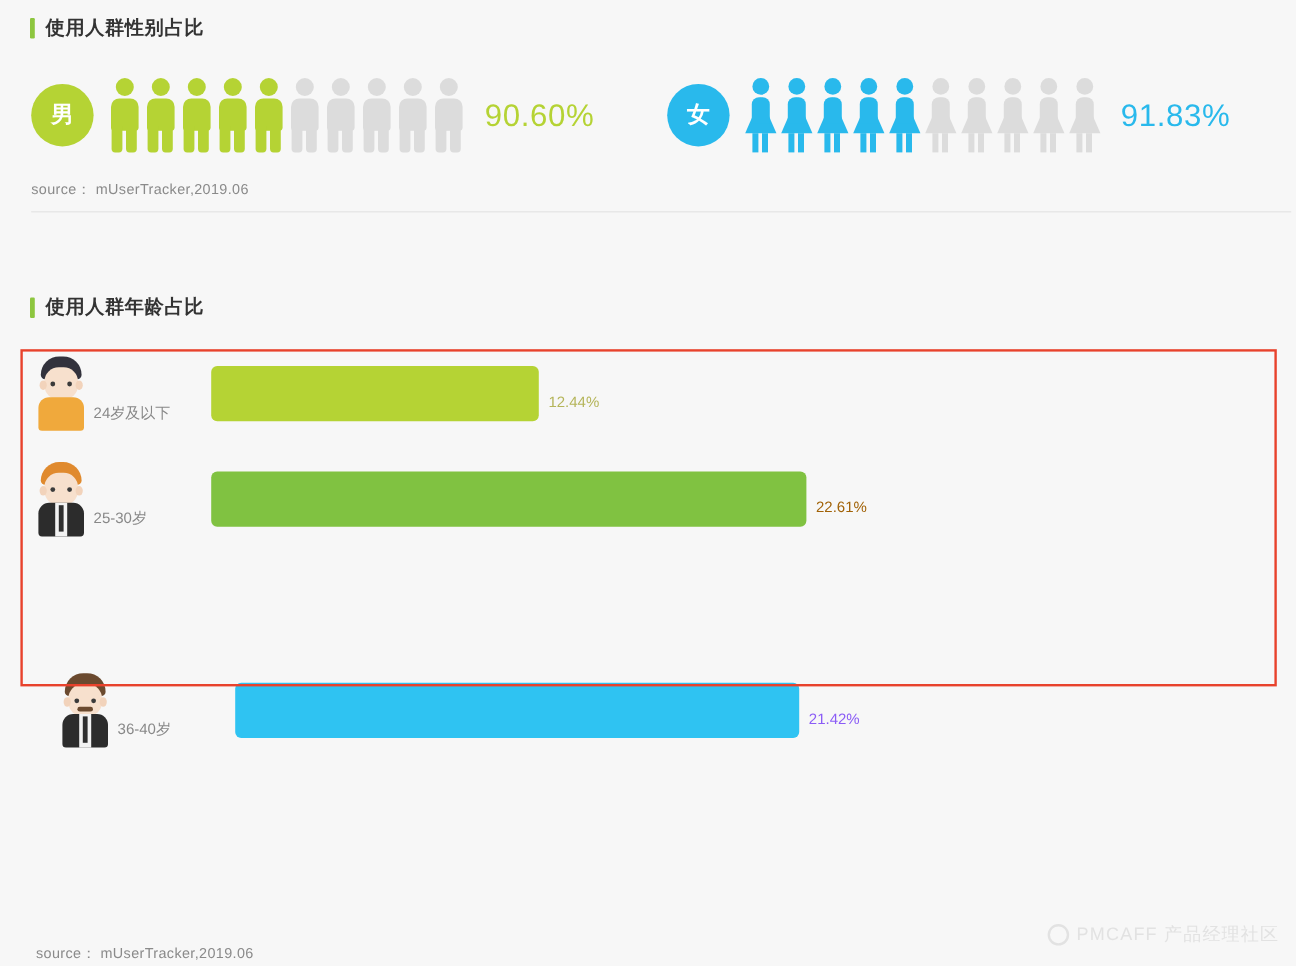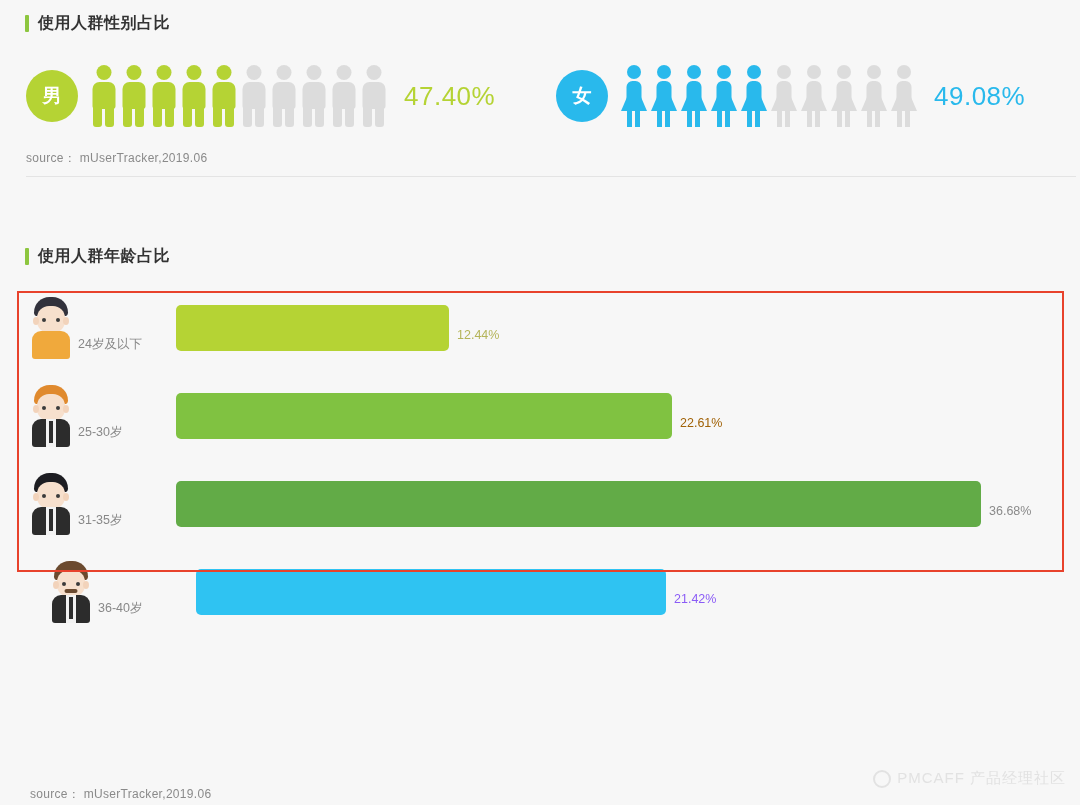--- a/index.html
+++ b/index.html
@@ -219,21 +219,21 @@
           <span class="legL" style="background:#dcdcdc"></span>
           <span class="legR" style="background:#dcdcdc"></span>
         </div>
         <div class="person p-male">
           <span class="head" style="background:#dcdcdc"></span>
           <span class="body" style="background:#dcdcdc"></span>
           <span class="legL" style="background:#dcdcdc"></span>
           <span class="legR" style="background:#dcdcdc"></span>
         </div>
       </div>
-    <div class="pct" id="male-pct">47.40%</div>
+    <div class="pct" id="male-pct">90.60%</div>
   </div>
 
   <div class="gender-group" id="gender-female">
     <div class="gender-badge badge-female">女</div>
     <div class="people" id="female-people">
         <div class="person p-female">
           <span class="head" style="background:#29b9ec"></span>
           <span class="dress" style="border-bottom-color:#29b9ec"></span>
           <span class="torso" style="background:#29b9ec"></span>
           <span class="legL" style="background:#29b9ec"></span>
@@ -296,21 +296,21 @@
           <span class="legR" style="background:#dcdcdc"></span>
         </div>
         <div class="person p-female">
           <span class="head" style="background:#dcdcdc"></span>
           <span class="dress" style="border-bottom-color:#dcdcdc"></span>
           <span class="torso" style="background:#dcdcdc"></span>
           <span class="legL" style="background:#dcdcdc"></span>
           <span class="legR" style="background:#dcdcdc"></span>
         </div>
       </div>
-    <div class="pct" id="female-pct">49.08%</div>
+    <div class="pct" id="female-pct">91.83%</div>
   </div>
 
   <div class="source" id="source-gender">source： mUserTracker,2019.06</div>
   <div class="divider"></div>
 
   <div class="sec-title" id="sec-age-title">
     <span class="tick"></span>
     <span>使用人群年龄占比</span>
   </div>
 
@@ -337,36 +337,20 @@
           <span class="av-ear-r"></span>
           <span class="av-eye-l"></span>
           <span class="av-eye-r"></span>
           <span class="av-body" style="background:#2c2c2c"></span>
           <span class="av-shirt"></span>
           <span class="av-tie"></span>
         </div>
         <div class="age-label">25-30岁</div>
         <div class="bar" style="width:496px;background:#80c241"></div>
         <div class="bar-value" style="left:680px;color:#a16207">22.61%</div>
-      </div>
-      <div class="age-row" style="top: 176px;">
-        <div class="avatar">
-          <span class="av-hair" style="background:#1d1d22"></span>
-          <span class="av-face"></span>
-          <span class="av-ear-l"></span>
-          <span class="av-ear-r"></span>
-          <span class="av-eye-l"></span>
-          <span class="av-eye-r"></span>
-          <span class="av-body" style="background:#2c2c2c"></span>
-          <span class="av-shirt"></span>
-          <span class="av-tie"></span>
-        </div>
-        <div class="age-label">31-35岁</div>
-        <div class="bar" style="width:805px;background:#62ab47"></div>
-        <div class="bar-value" style="left:989px;color:#8a8a8a">36.68%</div>
       </div>
       <div class="age-row" style="top: 264px; margin-left: 20px;">
         <div class="avatar">
           <span class="av-hair" style="background:#6b4a2f"></span>
           <span class="av-face"></span>
           <span class="av-ear-l"></span>
           <span class="av-ear-r"></span>
           <span class="av-eye-l"></span>
           <span class="av-eye-r"></span>
           <span class="av-stache"></span>

